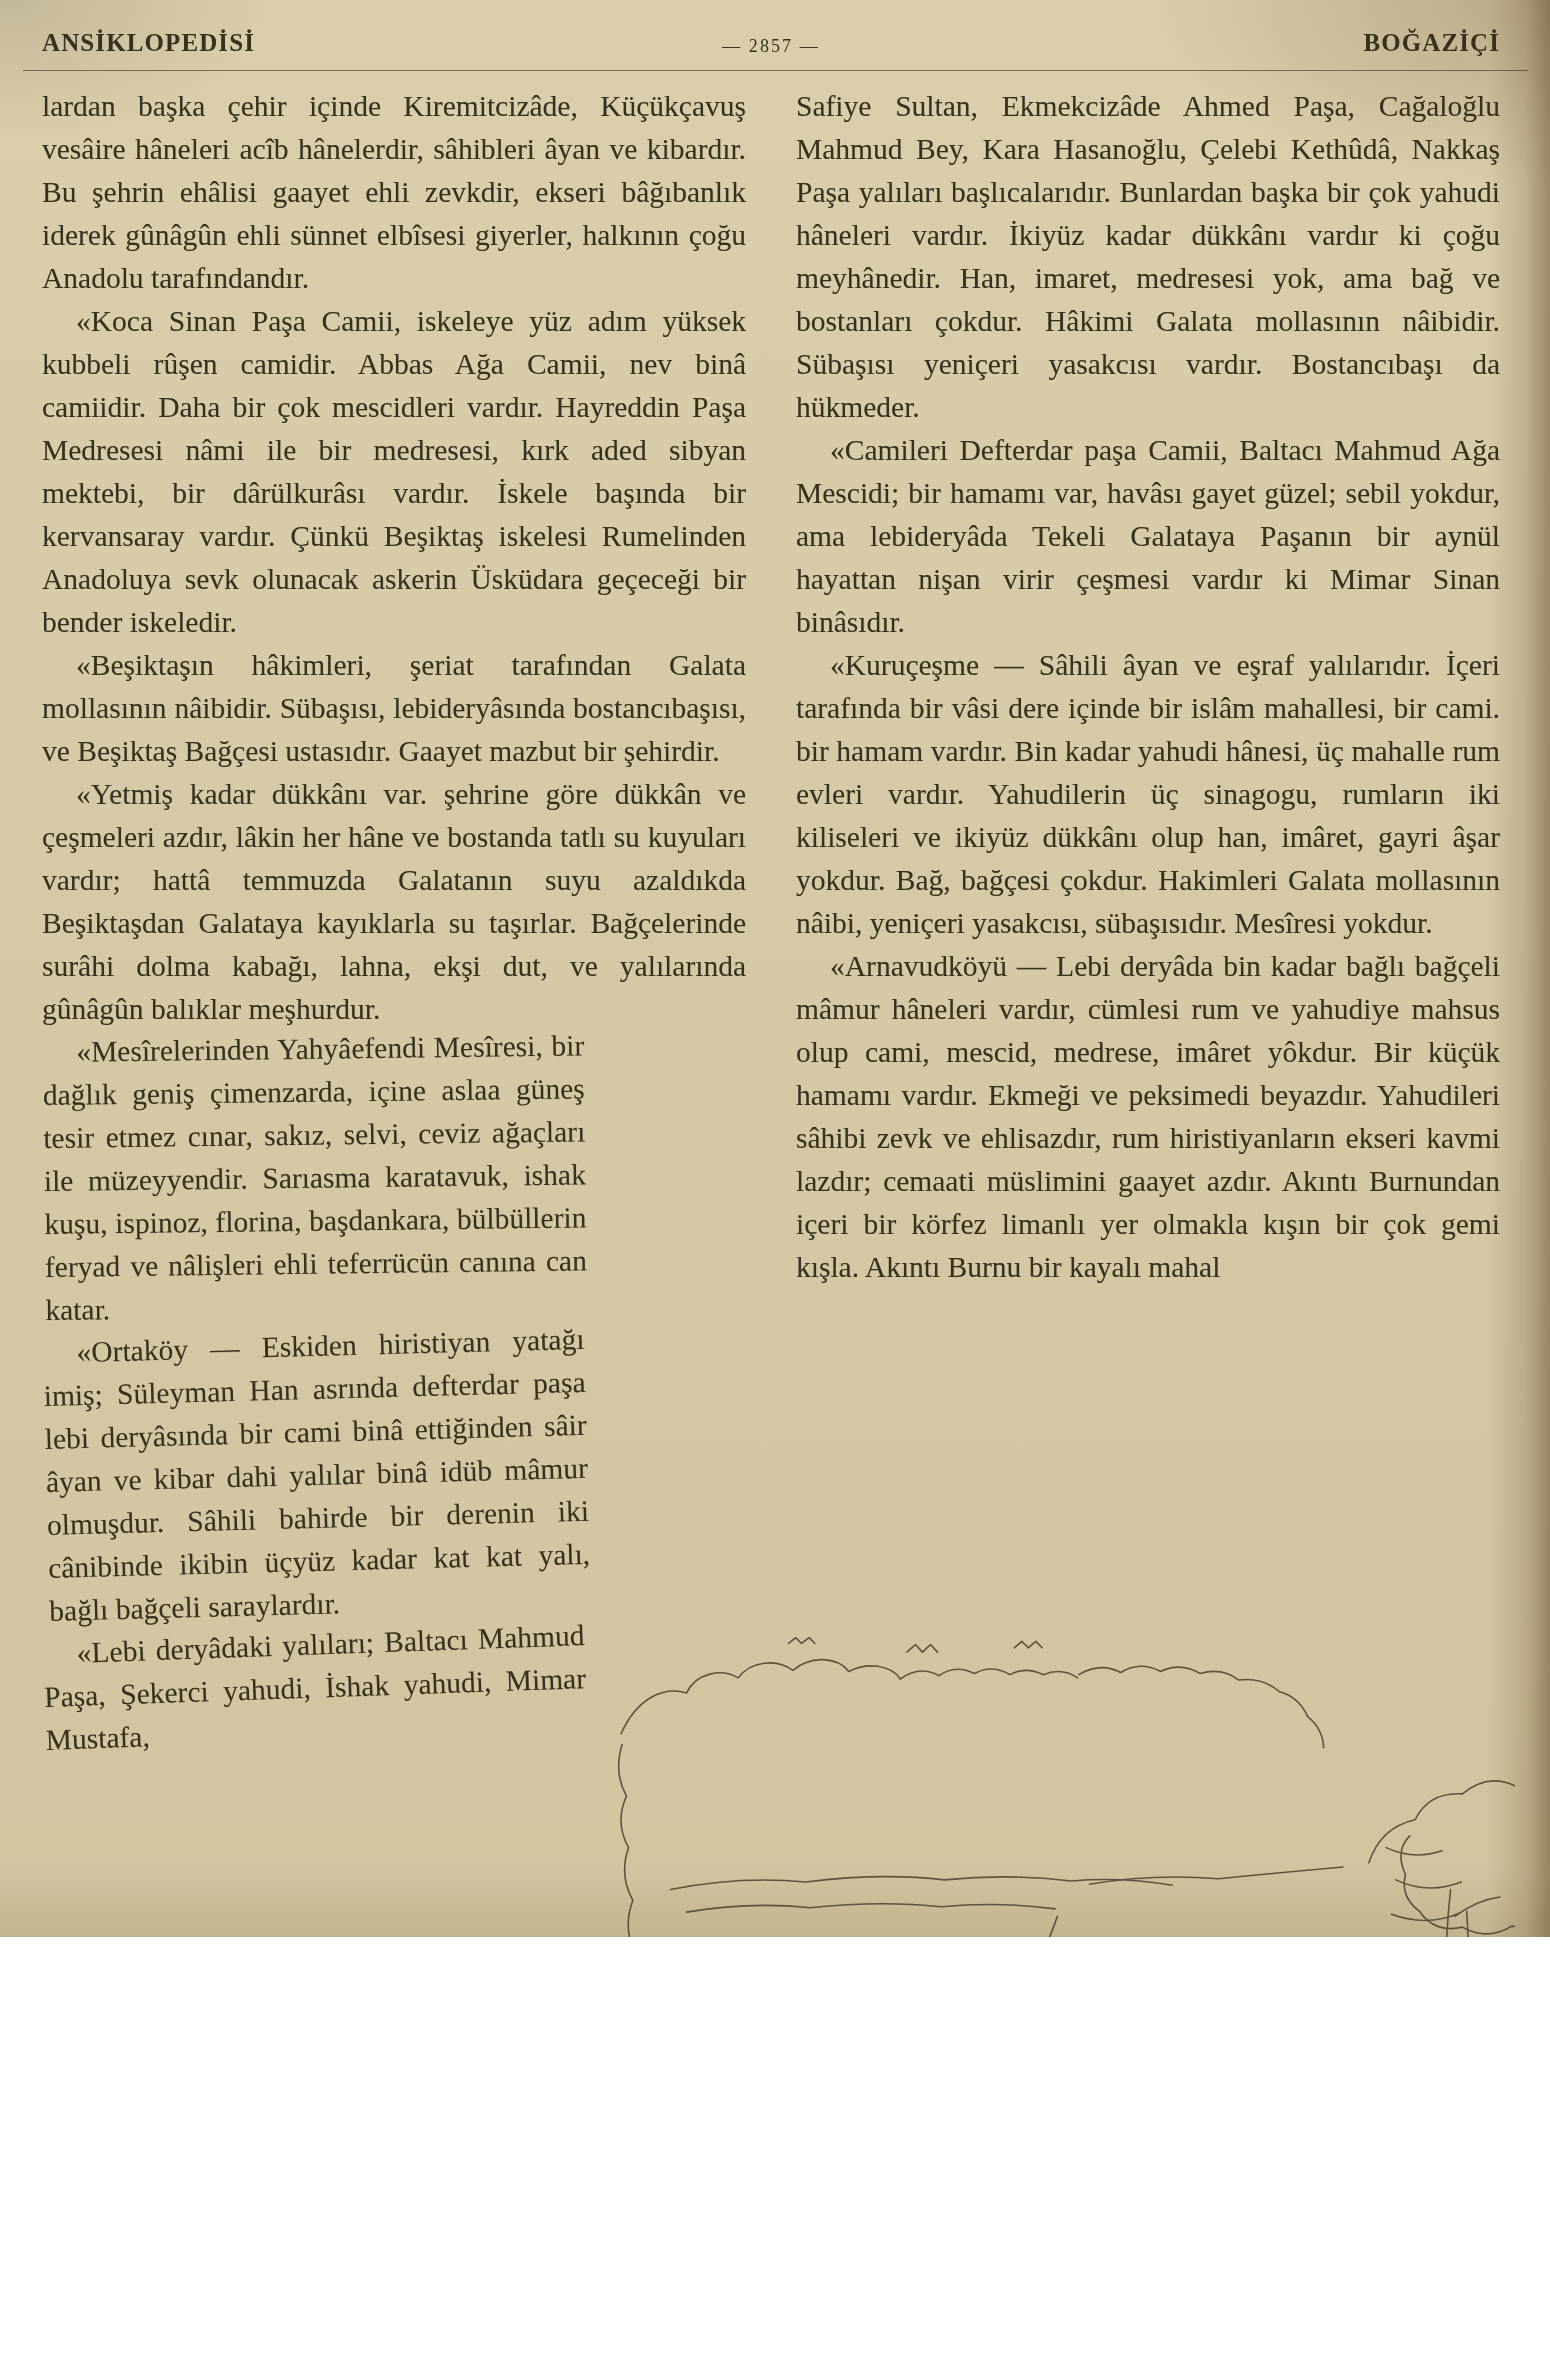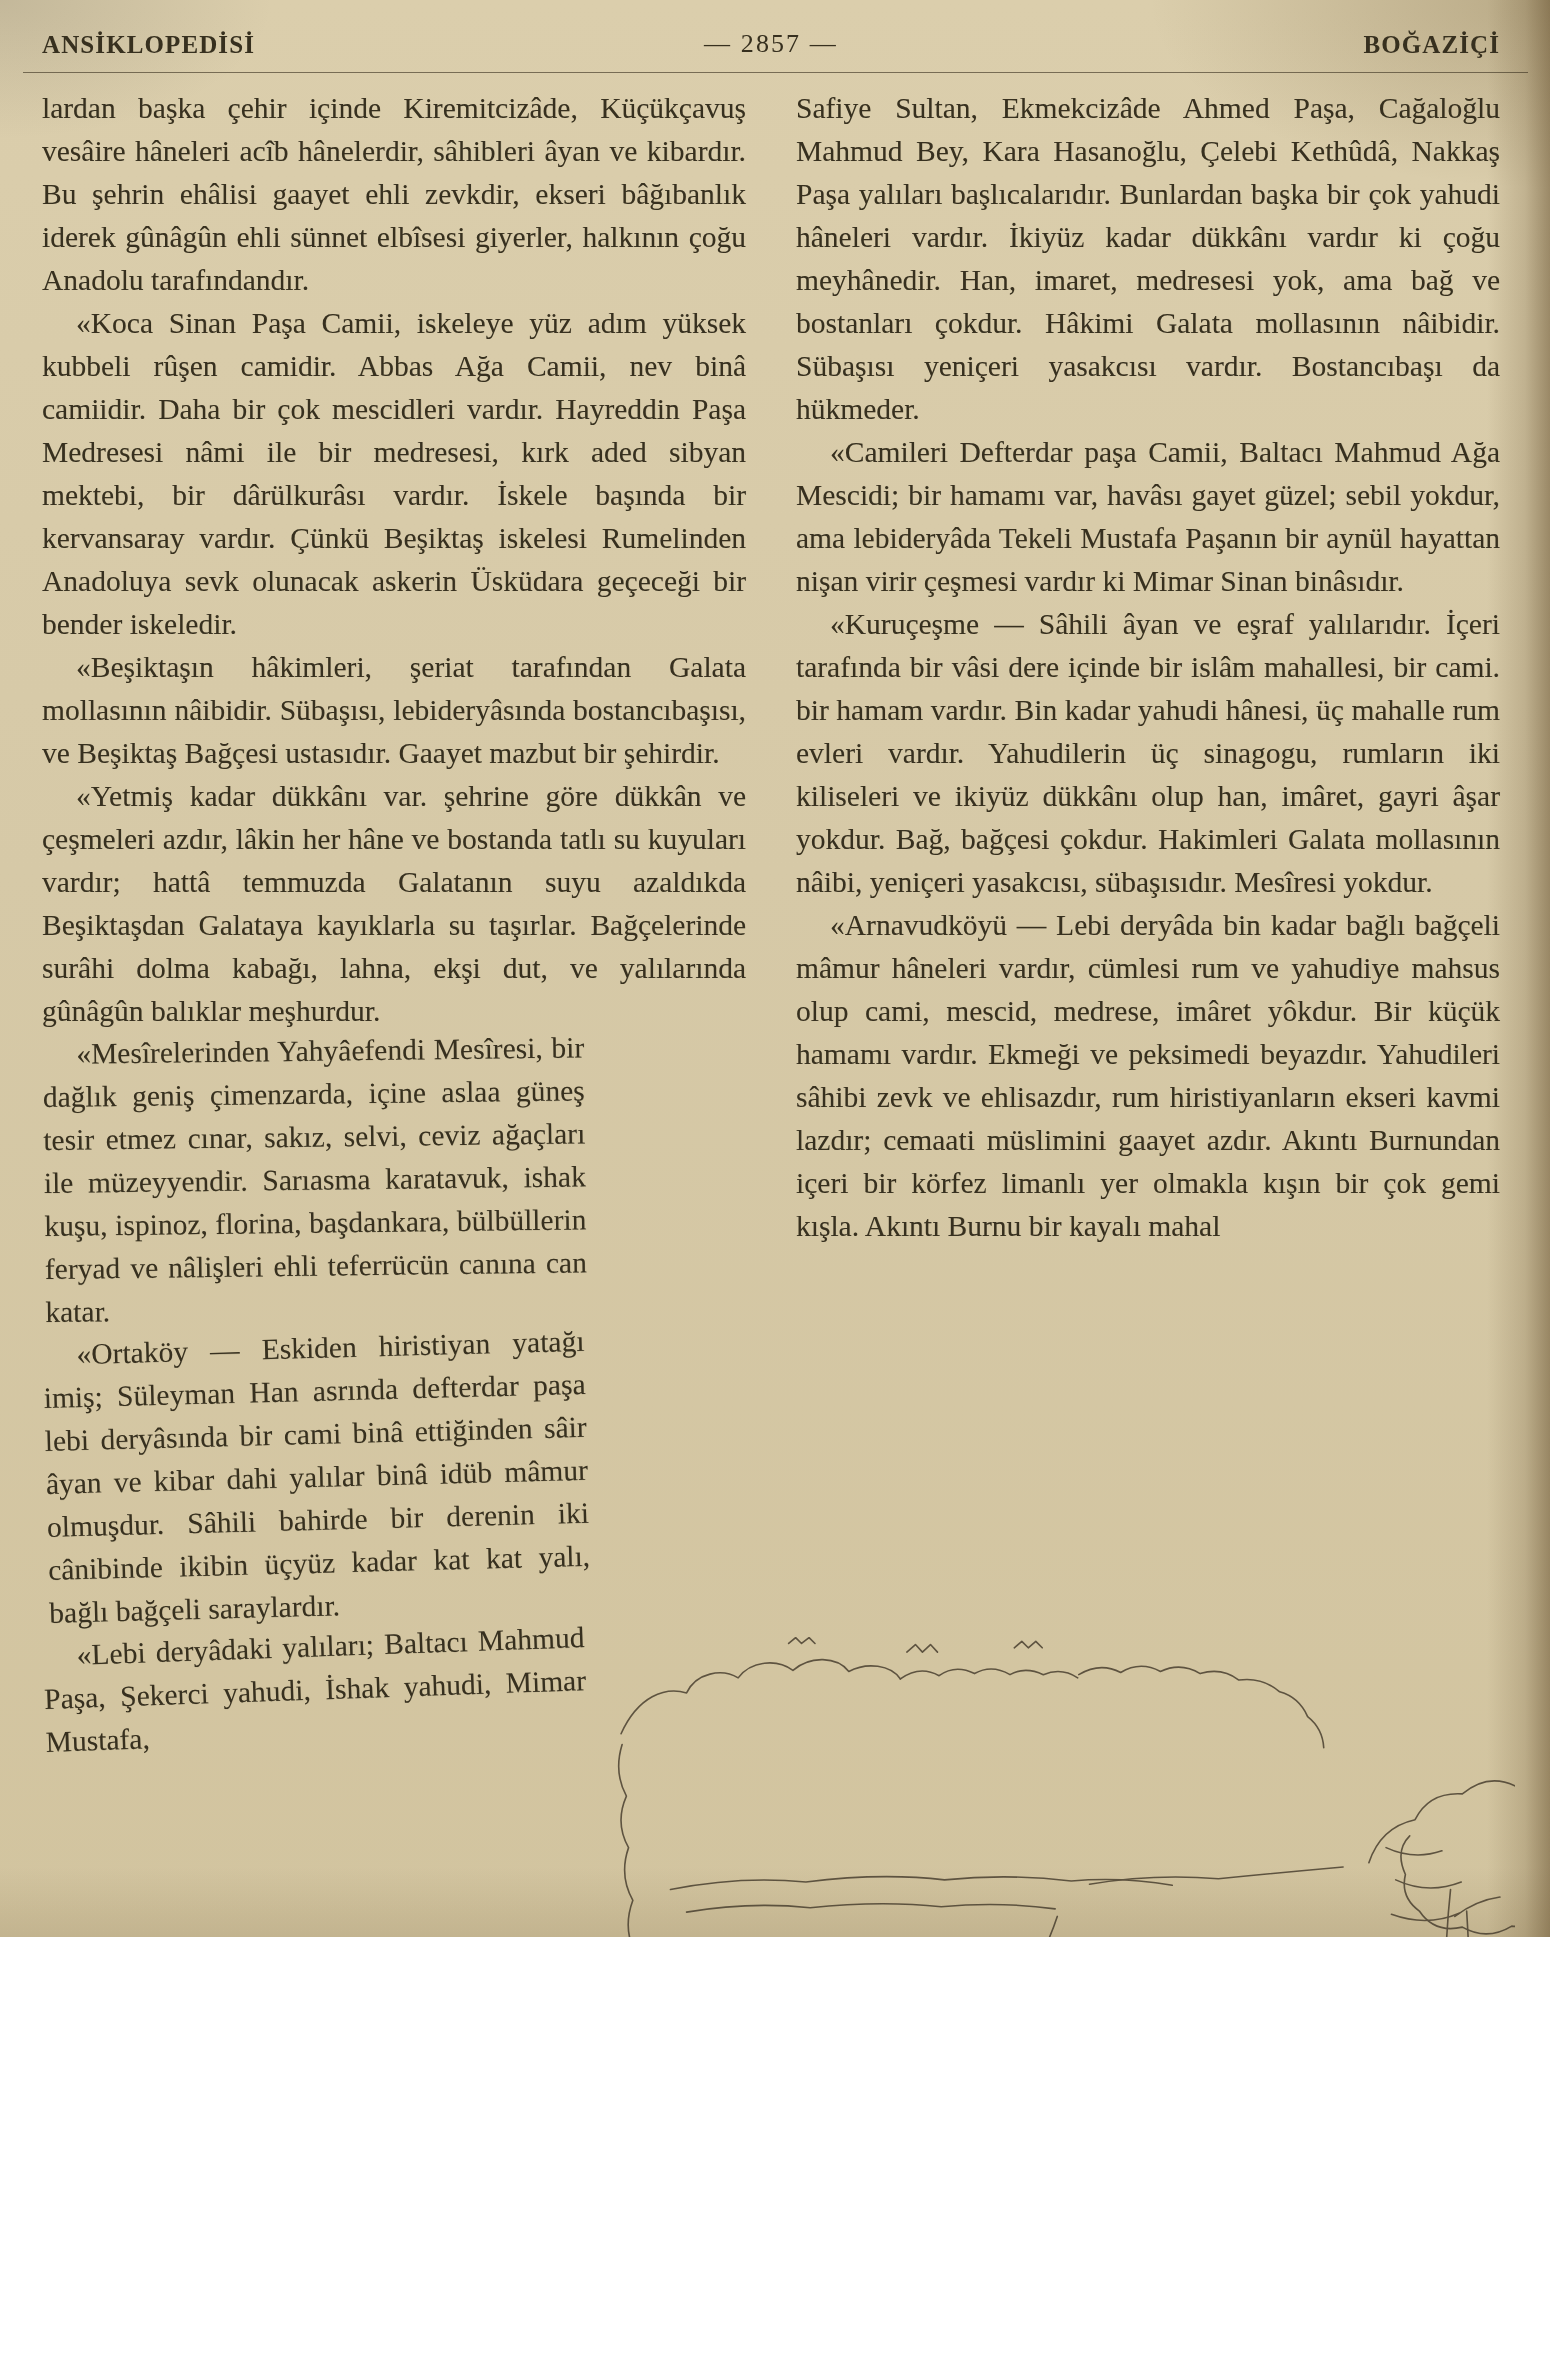--- a/index.html
+++ b/index.html
@@ -25,21 +25,21 @@
     display: grid;
     grid-template-columns: 1fr auto 1fr;
     align-items: end;
     padding: 29px 51px 13px 42px;
     font-weight: bold;
     font-size: 25px;
     letter-spacing: 1.1px;
   }
   .header > :first-child { justify-self: start; }
   .header > :last-child  { justify-self: end; }
-  .header .page-num { font-weight: normal; letter-spacing: 2.1px; font-size: 26px; }
+  .header .page-num { font-weight: normal; letter-spacing: 2.1px; font-size: 18px; }
   .rule { margin: 0 22.6px; border-bottom: 1.6px solid rgba(58,48,30,0.62); }
   .columns {
     display: flex;
     gap: 50px;
     padding: 14px 51px 0 42px;
     font-size: 29.5px;
     line-height: 43px;
     text-align: justify;
     text-shadow: 0.3px 0.3px 0 rgba(55,48,31,0.22);
   }
@@ -82,21 +82,21 @@
       <p>«Beşiktaşın hâkimleri, şeriat tarafından Galata mollasının nâibidir. Sübaşısı, lebideryâsında bostancıbaşısı, ve Beşiktaş Bağçesi ustasıdır. Gaayet mazbut bir şehirdir.</p>
       <p>«Yetmiş kadar dükkânı var. şehrine göre dükkân ve çeşmeleri azdır, lâkin her hâne ve bostanda tatlı su kuyuları vardır; hattâ temmuzda Galatanın suyu azaldıkda Beşiktaşdan Galataya kayıklarla su taşırlar. Bağçelerinde surâhi dolma kabağı, lahna, ekşi dut, ve yalılarında gûnâgûn balıklar meşhurdur.</p>
       <div class="intrusion"></div>
       <p class="skew-1">«Mesîrelerinden Yahyâefendi Mesîresi, bir dağlık geniş çimenzarda, içine aslaa güneş tesir etmez cınar, sakız, selvi, ceviz ağaçları ile müzeyyendir. Sarıasma karatavuk, ishak kuşu, ispinoz, florina, başdankara, bülbüllerin feryad ve nâlişleri ehli teferrücün canına can katar.</p>
       <p class="skew-2">«Ortaköy — Eskiden hiristiyan yatağı imiş; Süleyman Han asrında defterdar paşa lebi deryâsında bir cami binâ ettiğinden sâir âyan ve kibar dahi yalılar binâ idüb mâmur olmuşdur. Sâhili bahirde bir derenin iki cânibinde ikibin üçyüz kadar kat kat yalı, bağlı bağçeli saraylardır.</p>
       <p class="skew-3">«Lebi deryâdaki yalıları; Baltacı Mahmud Paşa, Şekerci yahudi, İshak yahudi, Mimar Mustafa,</p>
     </div>
 
     <div class="col">
       <p class="no-indent">Safiye Sultan, Ekmekcizâde Ahmed Paşa, Cağaloğlu Mahmud Bey, Kara Hasanoğlu, Çelebi Kethûdâ, Nakkaş Paşa yalıları başlıcalarıdır. Bunlardan başka bir çok yahudi hâneleri vardır. İkiyüz kadar dükkânı vardır ki çoğu meyhânedir. Han, imaret, medresesi yok, ama bağ ve bostanları çokdur. Hâkimi Galata mollasının nâibidir. Sübaşısı yeniçeri yasakcısı vardır. Bostancıbaşı da hükmeder.</p>
-      <p>«Camileri Defterdar paşa Camii, Baltacı Mahmud Ağa Mescidi; bir hamamı var, havâsı gayet güzel; sebil yokdur, ama lebideryâda Tekeli Mustafa Paşanın bir aynül hayattan nişan virir çeşmesi vardır ki Mimar Sinan binâsıdır.</p>
+      <p>«Camileri Defterdar paşa Camii, Baltacı Mahmud Ağa Mescidi; bir hamamı var, havâsı gayet güzel; sebil yokdur, ama lebideryâda Tekeli Galataya Paşanın bir aynül hayattan nişan virir çeşmesi vardır ki Mimar Sinan binâsıdır.</p>
       <p>«Kuruçeşme — Sâhili âyan ve eşraf yalılarıdır. İçeri tarafında bir vâsi dere içinde bir islâm mahallesi, bir cami. bir hamam vardır. Bin kadar yahudi hânesi, üç mahalle rum evleri vardır. Yahudilerin üç sinagogu, rumların iki kiliseleri ve ikiyüz dükkânı olup han, imâret, gayri âşar yokdur. Bağ, bağçesi çokdur. Hakimleri Galata mollasının nâibi, yeniçeri yasakcısı, sübaşısıdır. Mesîresi yokdur.</p>
       <p>«Arnavudköyü — Lebi deryâda bin kadar bağlı bağçeli mâmur hâneleri vardır, cümlesi rum ve yahudiye mahsus olup cami, mescid, medrese, imâret yôkdur. Bir küçük hamamı vardır. Ekmeği ve peksimedi beyazdır. Yahudileri sâhibi zevk ve ehlisazdır, rum hiristiyanların ekseri kavmi lazdır; cemaati müslimini gaayet azdır. Akıntı Burnundan içeri bir körfez limanlı yer olmakla kışın bir çok gemi kışla. Akıntı Burnu bir kayalı mahal</p>
     </div>
 
   </div>
 
   <div class="figure">
     <svg viewBox="0 0 1692 1072" aria-hidden="true">
       <g stroke="#4a4030" fill="none" stroke-width="3" stroke-linecap="round" stroke-linejoin="round" opacity="0.85">
         <g>

